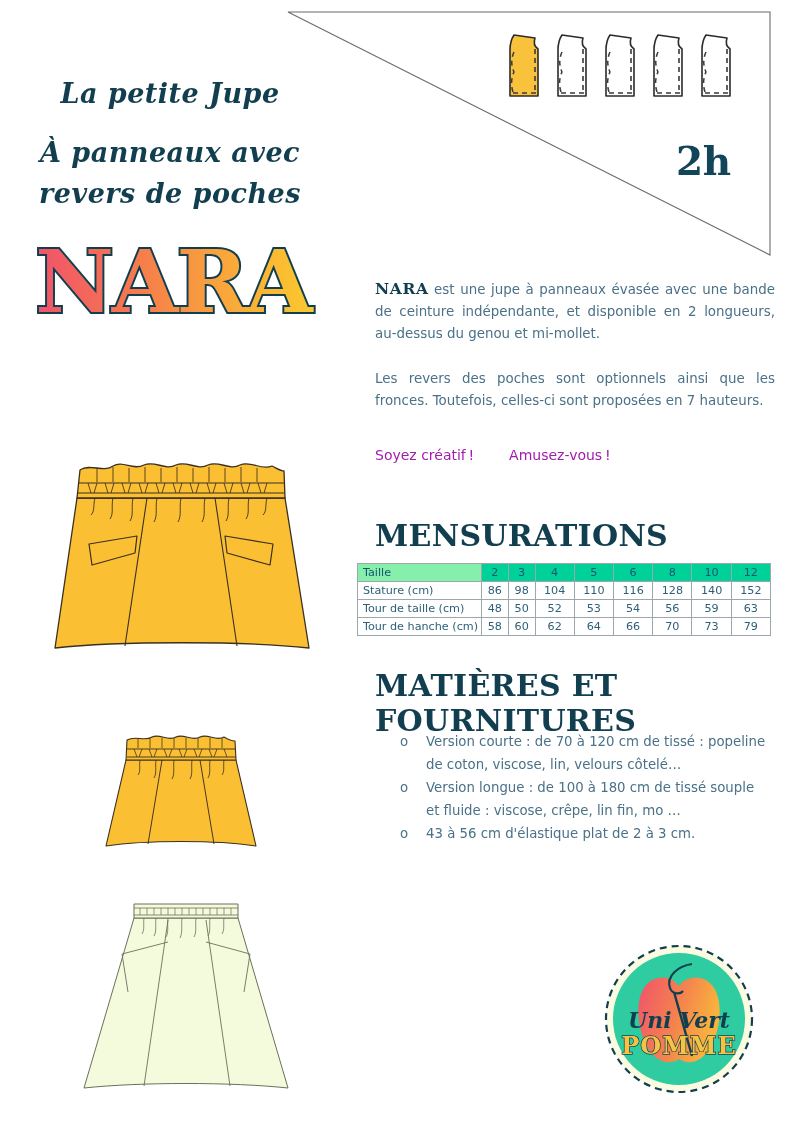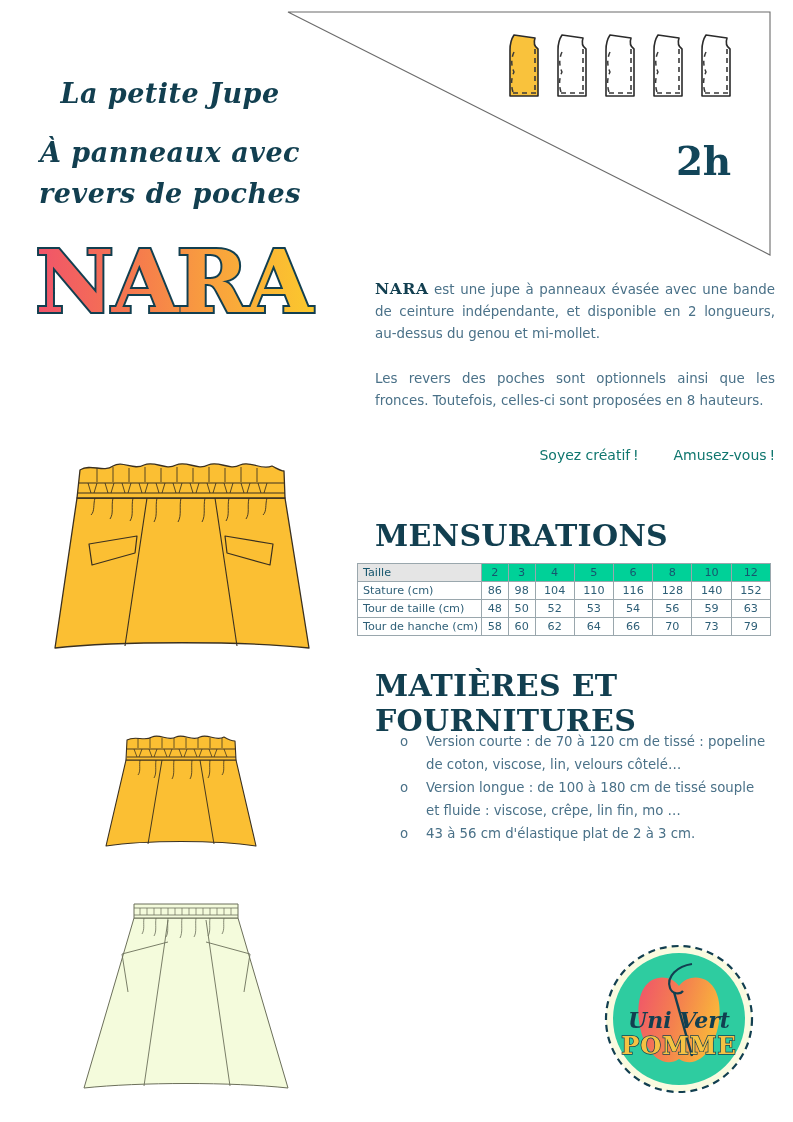--- a/index.html
+++ b/index.html
@@ -89,22 +89,22 @@
     letter-spacing: 0.6px;
   }
   #desc-p1 { top: 278px; }
   #desc-p2 { top: 368px; }
   #desc-cta {
     position: absolute;
     left: 375px; top: 447px;
     width: 400px;
     font-family: "DejaVu Sans", sans-serif;
     font-size: 14px;
-    color: #0f766e;
-    text-align: right;
+    color: #a21caf;
+    text-align: left;
   }
   #desc-cta span { display: inline-block; }
   #cta-gap { width: 26px; }
 
   .section-heading {
     position: absolute;
     font-family: "DejaVu Serif", serif;
     font-weight: bold;
     font-size: 30px;
     color: #123f50;
@@ -133,21 +133,21 @@
   }
   #measure-table thead th {
     background: #00D198;
     color: #16566e;
   }
   #measure-table .rowlabel {
     text-align: left;
     padding-left: 5px;
     width: 118px;
   }
-  #measure-table thead .rowlabel { background: #e5e5e5; }
+  #measure-table thead .rowlabel { background: #86efac; }
 
   
   #materials-list {
     position: absolute;
     left: 398px; top: 730px;
     width: 370px;
     font-family: "DejaVu Sans", sans-serif;
     font-size: 13.3px;
     line-height: 23px;
     color: #4a7188;
@@ -233,21 +233,21 @@
         </linearGradient>
       </defs>
       <text id="nara-text" x="165" y="74" text-anchor="middle" font-family="DejaVu Serif, serif" font-weight="bold" font-size="86" letter-spacing="-2" fill="url(#naraGrad)" stroke="#123f50" stroke-width="4" paint-order="stroke fill">NARA</text>
     </svg>
   </div>
 
 
   <div class="body-text" id="desc-p1">
     <b>NARA</b><span> est une jupe à panneaux évasée avec une bande de ceinture indépendante, et disponible en 2 longueurs, au-dessus du genou et mi-mollet.</span>
   </div>
-  <div class="body-text" id="desc-p2">Les revers des poches sont optionnels ainsi que les fronces. Toutefois, celles-ci sont proposées en 8 hauteurs.</div>
+  <div class="body-text" id="desc-p2">Les revers des poches sont optionnels ainsi que les fronces. Toutefois, celles-ci sont proposées en 7 hauteurs.</div>
   <div id="desc-cta">
     <span>Soyez créatif !</span>
     <span id="cta-gap"></span>
     <span>Amusez-vous !</span>
   </div>
 
   <div class="section-heading" id="heading-mensurations">MENSURATIONS</div>
   <div class="section-heading" id="heading-matieres">MATIÈRES ET FOURNITURES</div>
 
   <table id="measure-table">

